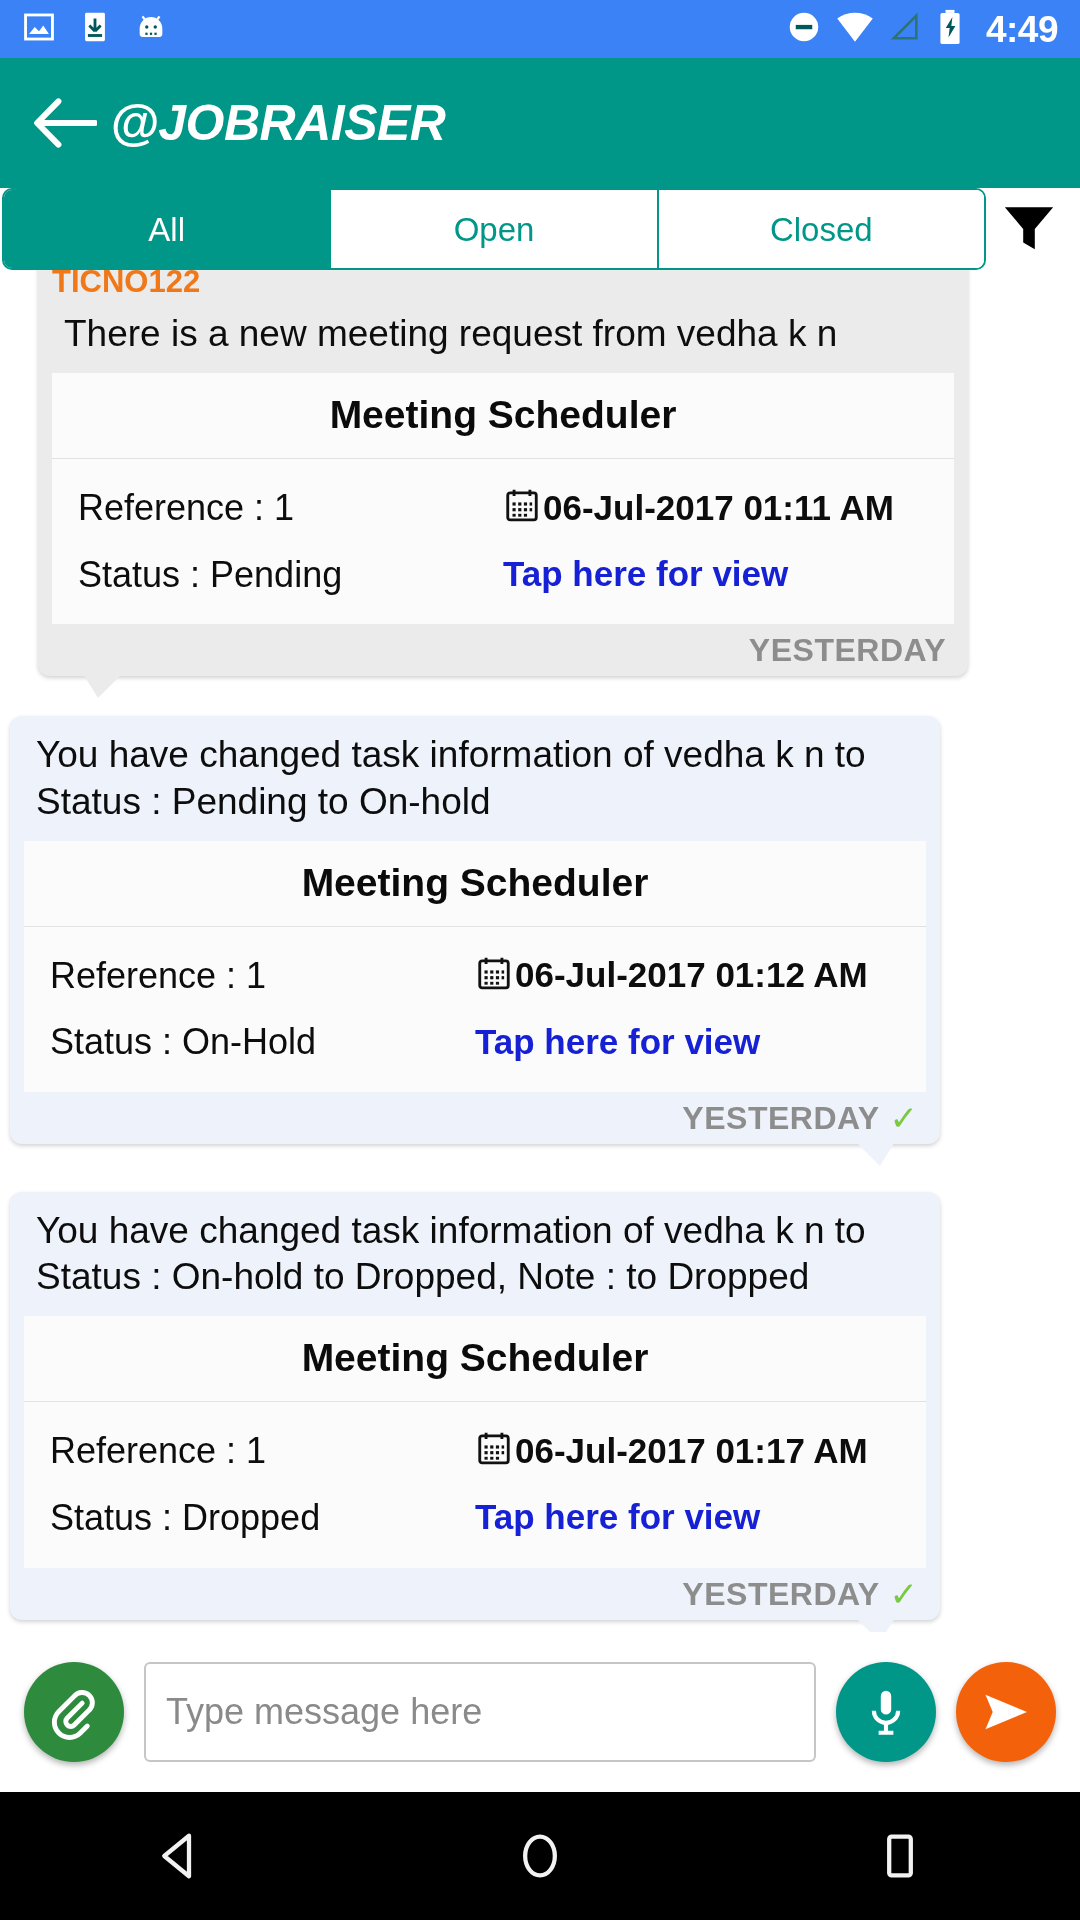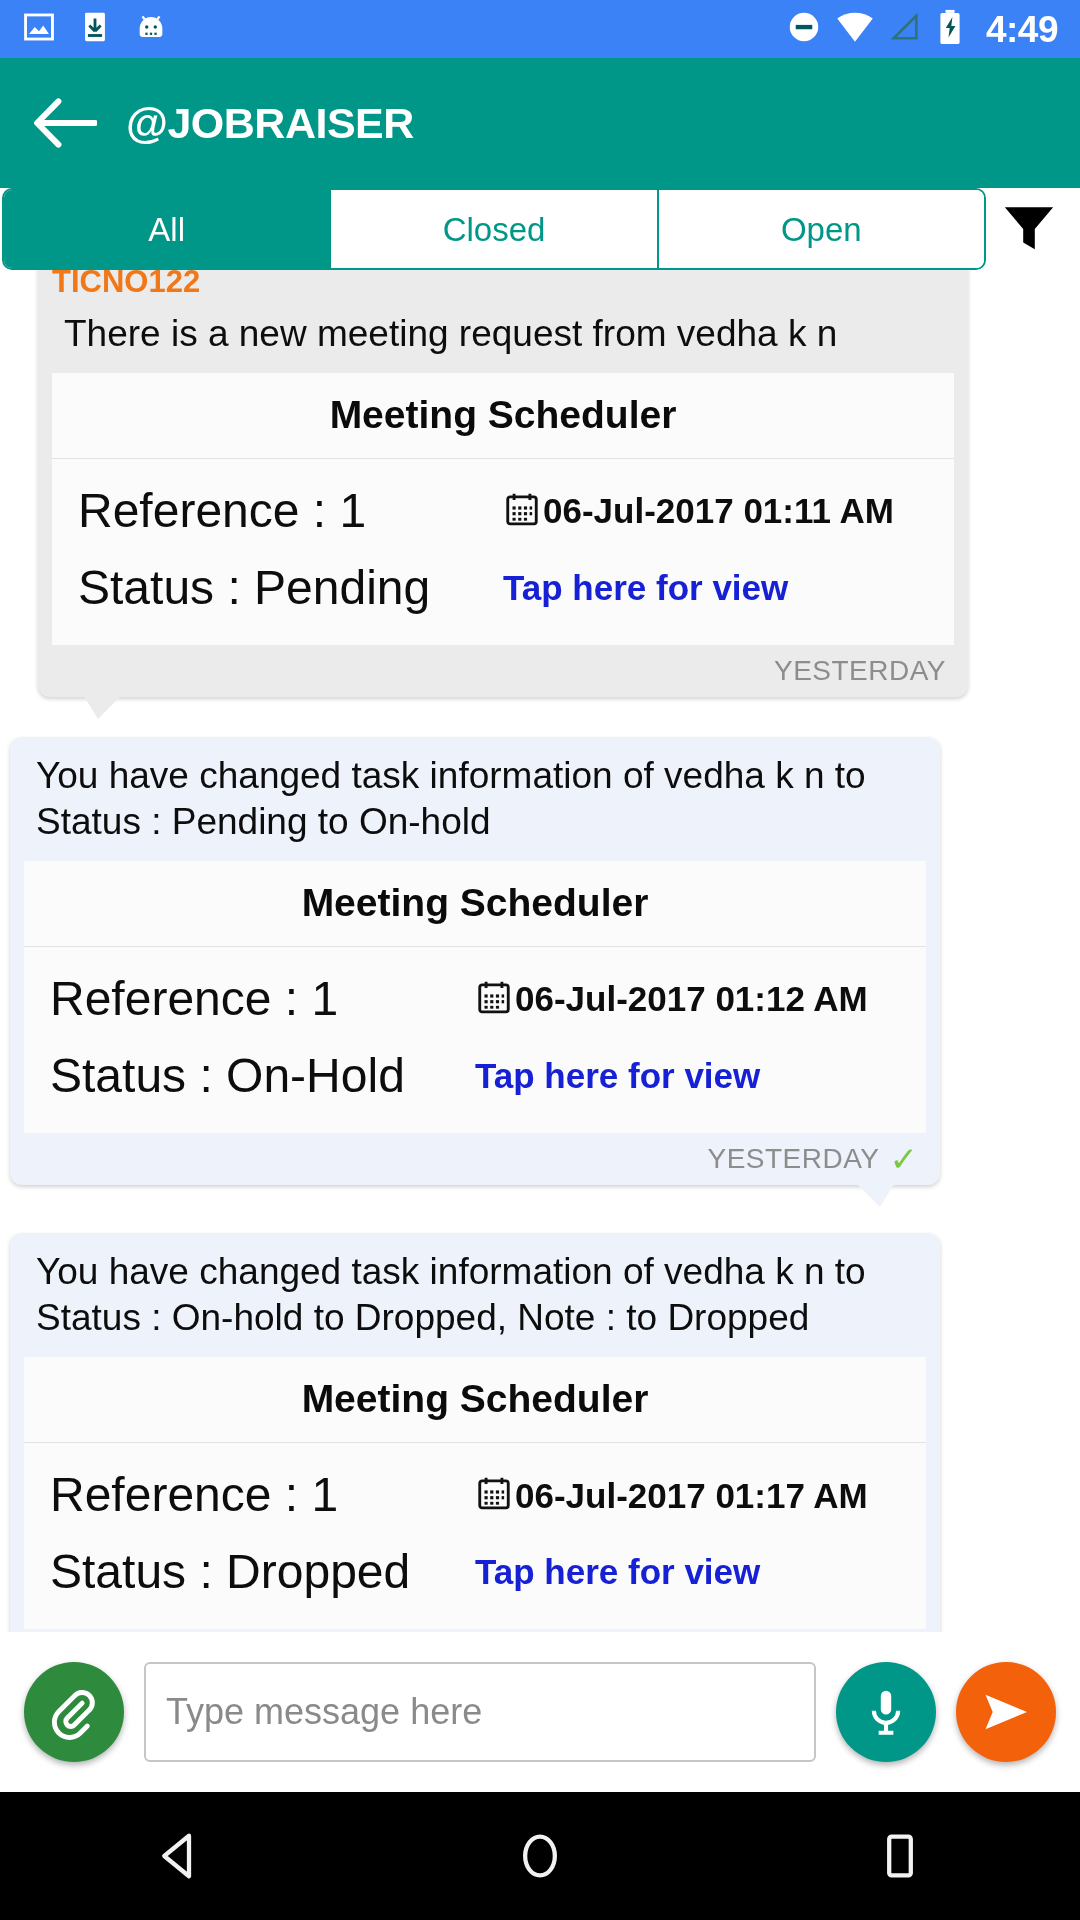--- a/index.html
+++ b/index.html
@@ -52,25 +52,26 @@
     flex: 0 0 auto;
   }
   .back-btn {
     width: 74px; height: 74px;
     display: flex; align-items: center; justify-content: center;
     cursor: pointer;
     flex: 0 0 auto;
   }
   .app-title {
     color: #ffffff;
-    font-size: 43px;
+    font-size: 50px;
     font-weight: bold;
     letter-spacing: -0.5px;
-    margin-left: 24px;
+    margin-left: 8px;
     white-space: nowrap;
+    font-style: italic;
   }
 
   
   .tab-row {
     height: 82px;
     background: #ffffff;
     display: flex;
     align-items: stretch;
     flex: 0 0 auto;
     padding-right: 8px;
@@ -190,21 +191,21 @@
     border-bottom: 1px solid #e2e2e2;
     line-height: 1;
   }
   .card-body { padding: 18px 26px 14px 26px; }
   .card-line {
     display: flex;
     align-items: center;
     padding: 8px 0 16px 0;
   }
   .cl-left {
-    font-size: 48px;
+    font-size: 36px;
     color: #0d0d0d;
     flex: 0 0 50%;
     line-height: 1.1;
   }
   .cl-right {
     font-size: 35px;
     color: #0d0d0d;
     display: flex;
     align-items: center;
     gap: 2px;
@@ -219,24 +220,25 @@
 
   .bubble-meta {
     display: flex;
     align-items: center;
     justify-content: flex-end;
     gap: 10px;
     padding: 10px 8px 2px 8px;
     height: 44px;
   }
   .meta-time {
-    font-size: 28px;
+    font-size: 32px;
     color: #8d8d8d;
     letter-spacing: 0.5px;
     line-height: 1;
+    font-weight: bold;
   }
   .tick { color: #7ac943; font-size: 34px; line-height: 1; }
 
   .spacer-12 { height: 40px; }
   .spacer-16 { height: 48px; }
 
   
   .input-bar {
     height: 160px;
     background: #ffffff;
@@ -351,22 +353,22 @@
       <svg width="64" height="52" viewBox="0 0 34 26">
           <path d="M13.5 1.5L2.2 13l11.3 11.5M2.6 13H33" stroke="#ffffff" stroke-width="3.2" fill="none" stroke-linecap="round" stroke-linejoin="round"></path>
         </svg>
     </div>
     <div class="app-title">@JOBRAISER</div>
   </div>
 
   <div class="tab-row">
     <div class="tab-group">
       <div class="tab active">All</div>
+      <div class="tab">Open</div>
       <div class="tab">Closed</div>
-      <div class="tab">Open</div>
     </div>
     <div class="filter-btn">
       <svg width="58" height="58" viewBox="0 0 24 24">
           <path d="M2 3h20l-7.6 9v8.4L9.6 17.6V12z" fill="#000000"></path>
         </svg>
     </div>
   </div>
 
   <div class="chat-area">
     <div class="chat-scroll">

